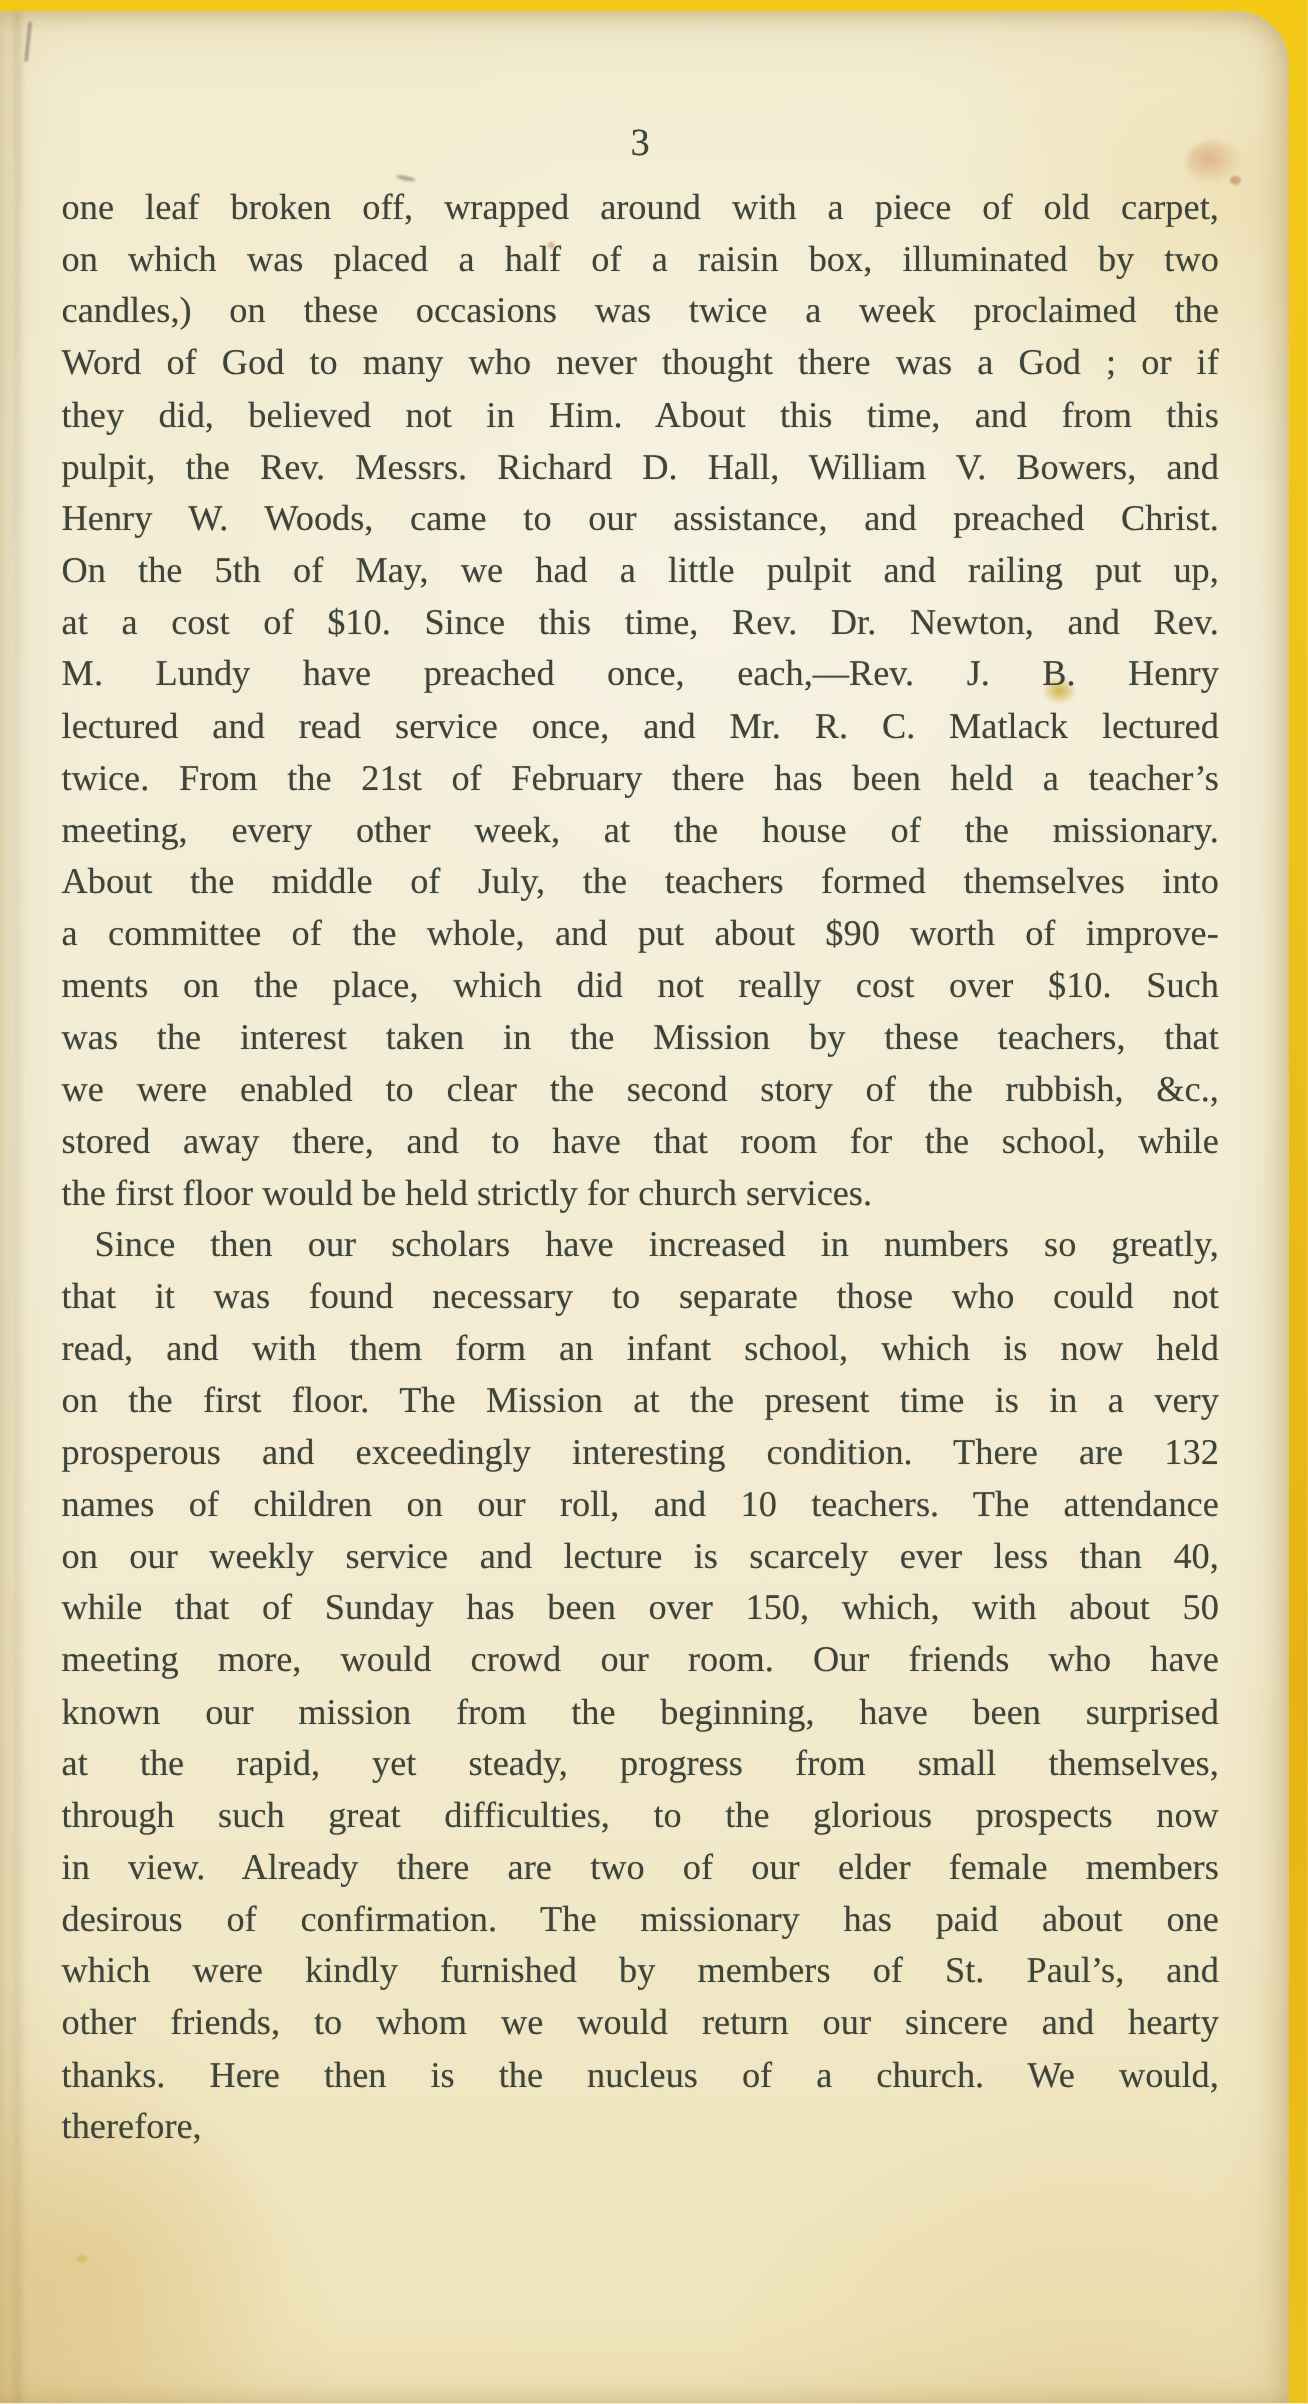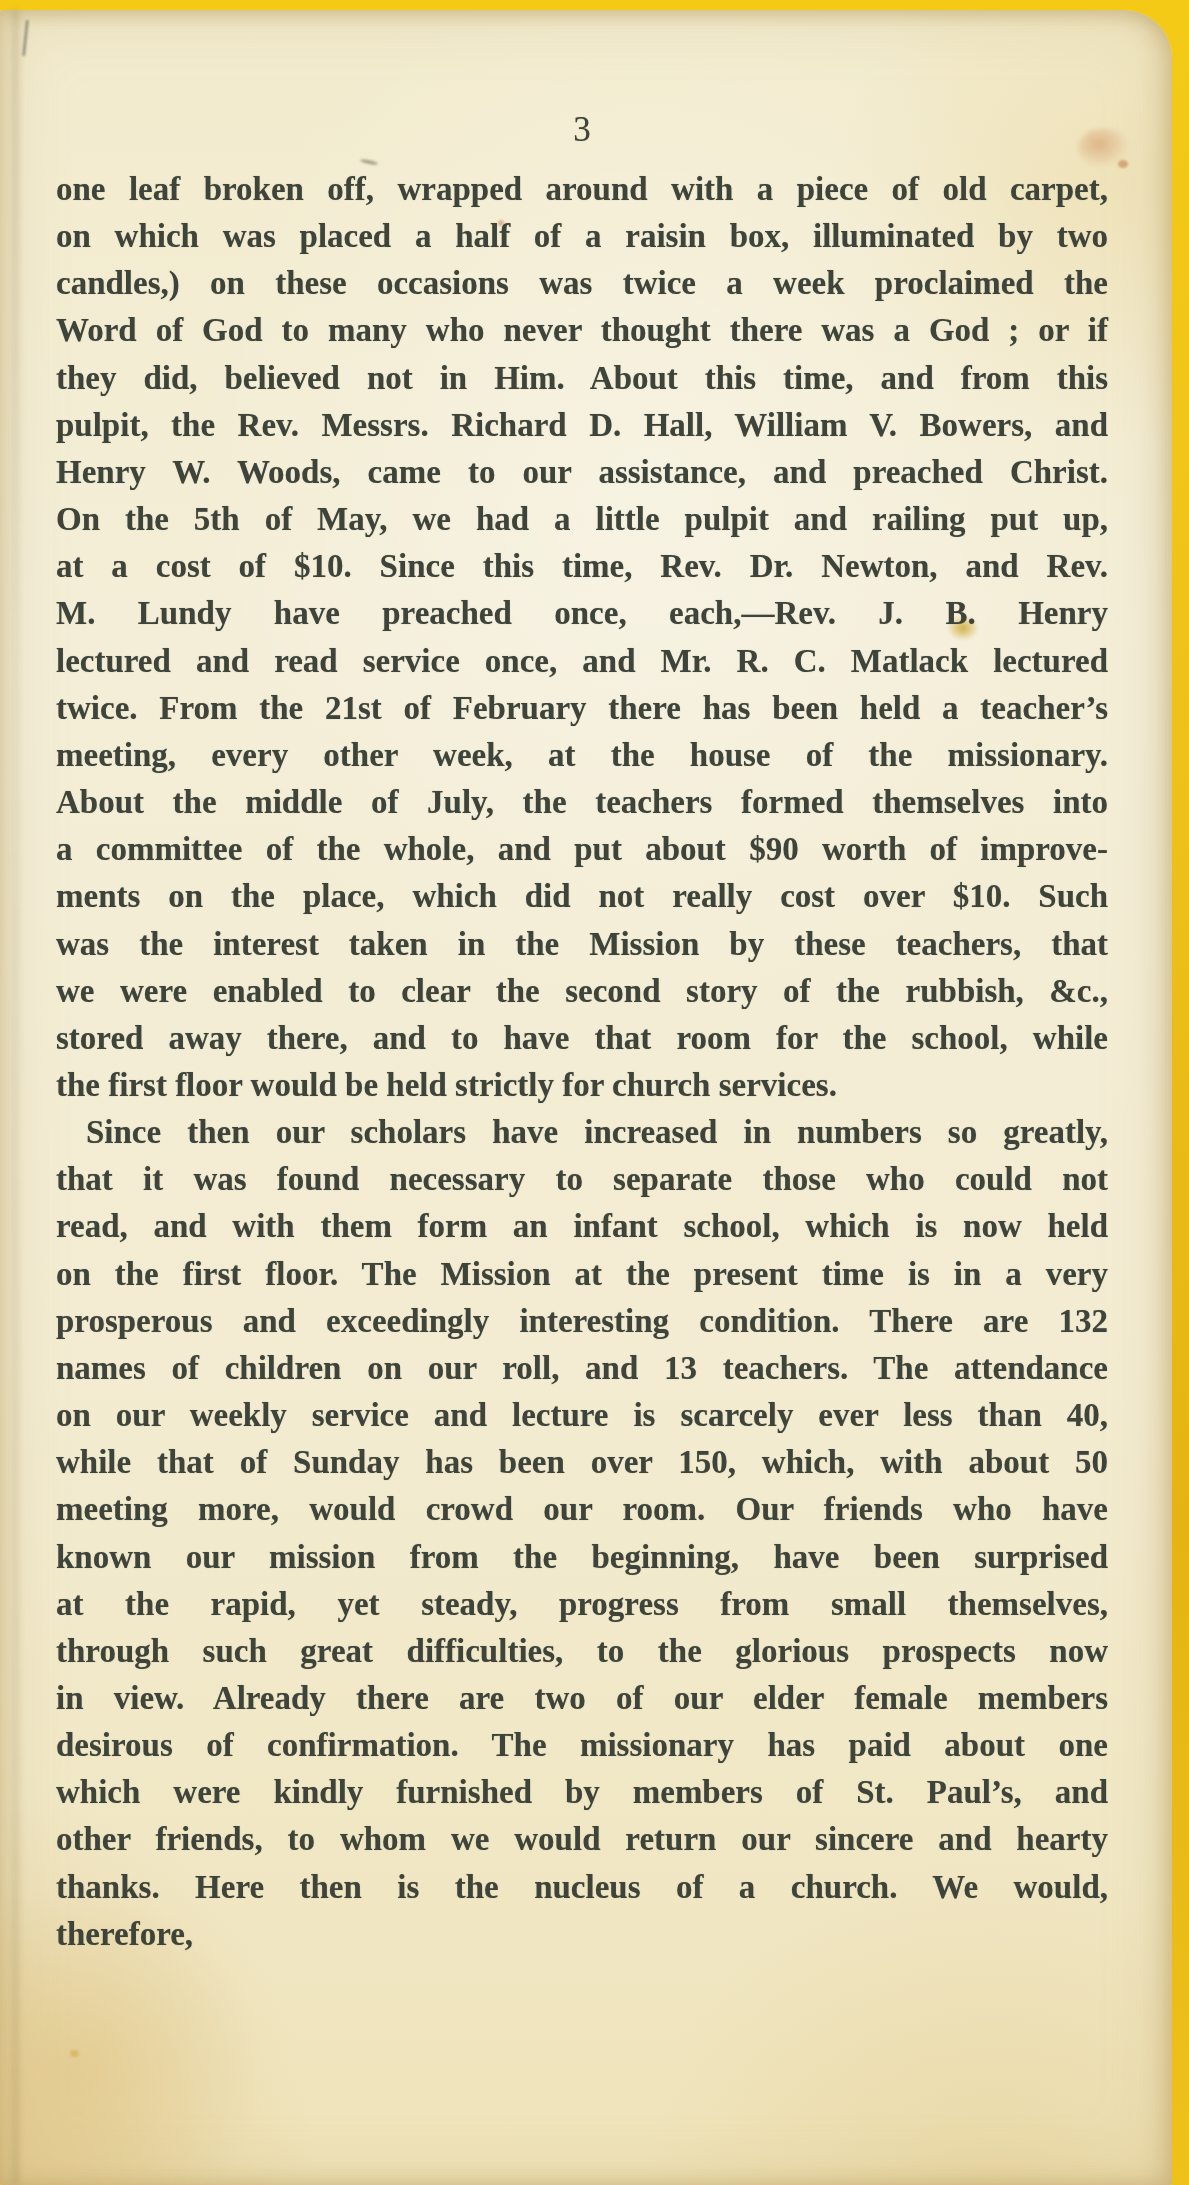--- a/index.html
+++ b/index.html
@@ -40,21 +40,20 @@
   .text-block{
     position:absolute;top:156px;left:56px;width:1052px;
     font-size:33px;color:var(--ink);
     text-shadow:0 0 1px rgba(62,68,58,0.40);
   }
   .line{
     line-height:47.15px;
     text-align:justify;
     text-align-last:justify;
     white-space:normal;
-    font-weight:bold;
   }
   .line.flush{text-align-last:left;}
   .line.indent{text-indent:30px;}
   
   .crease-left{
     position:absolute;top:0;bottom:0;left:12px;width:7px;
     background:linear-gradient(180deg,rgba(150,130,85,0.28),rgba(150,130,85,0.10) 30%,rgba(150,130,85,0.18) 80%,rgba(150,130,85,0.30));
     filter:blur(3px);
   }
   .crease-mark{
@@ -132,21 +131,21 @@
           <div class="line">we were enabled to clear the second story of the rubbish, &amp;c.,</div>
           <div class="line">stored away there, and to have that room for the school, while</div>
           <div class="line flush">the first floor would be held strictly for church services.</div>
         </div>
       <div>
           <div class="line indent">Since then our scholars have increased in numbers so greatly,</div>
           <div class="line">that it was found necessary to separate those who could not</div>
           <div class="line">read, and with them form an infant school, which is now held</div>
           <div class="line">on the first floor.  The Mission at the present time is in a very</div>
           <div class="line">prosperous and exceedingly interesting condition.  There are 132</div>
-          <div class="line">names of children on our roll, and 13 teachers.  The attendance</div>
+          <div class="line">names of children on our roll, and 10 teachers.  The attendance</div>
           <div class="line">on our weekly service and lecture is scarcely ever less than 40,</div>
           <div class="line">while that of Sunday has been over 150, which, with about 50</div>
           <div class="line">meeting more, would crowd our room.  Our friends who have</div>
           <div class="line">known our mission from the beginning, have been surprised</div>
           <div class="line">at the rapid, yet steady, progress from small themselves,</div>
           <div class="line">through such great difficulties, to the glorious prospects now</div>
           <div class="line">in view.  Already there are two of our elder female members</div>
           <div class="line">desirous of confirmation.  The missionary has paid about one</div>
           <div class="line">which were kindly furnished by members of St. Paul’s, and</div>
           <div class="line">other friends, to whom we would return our sincere and hearty</div>

